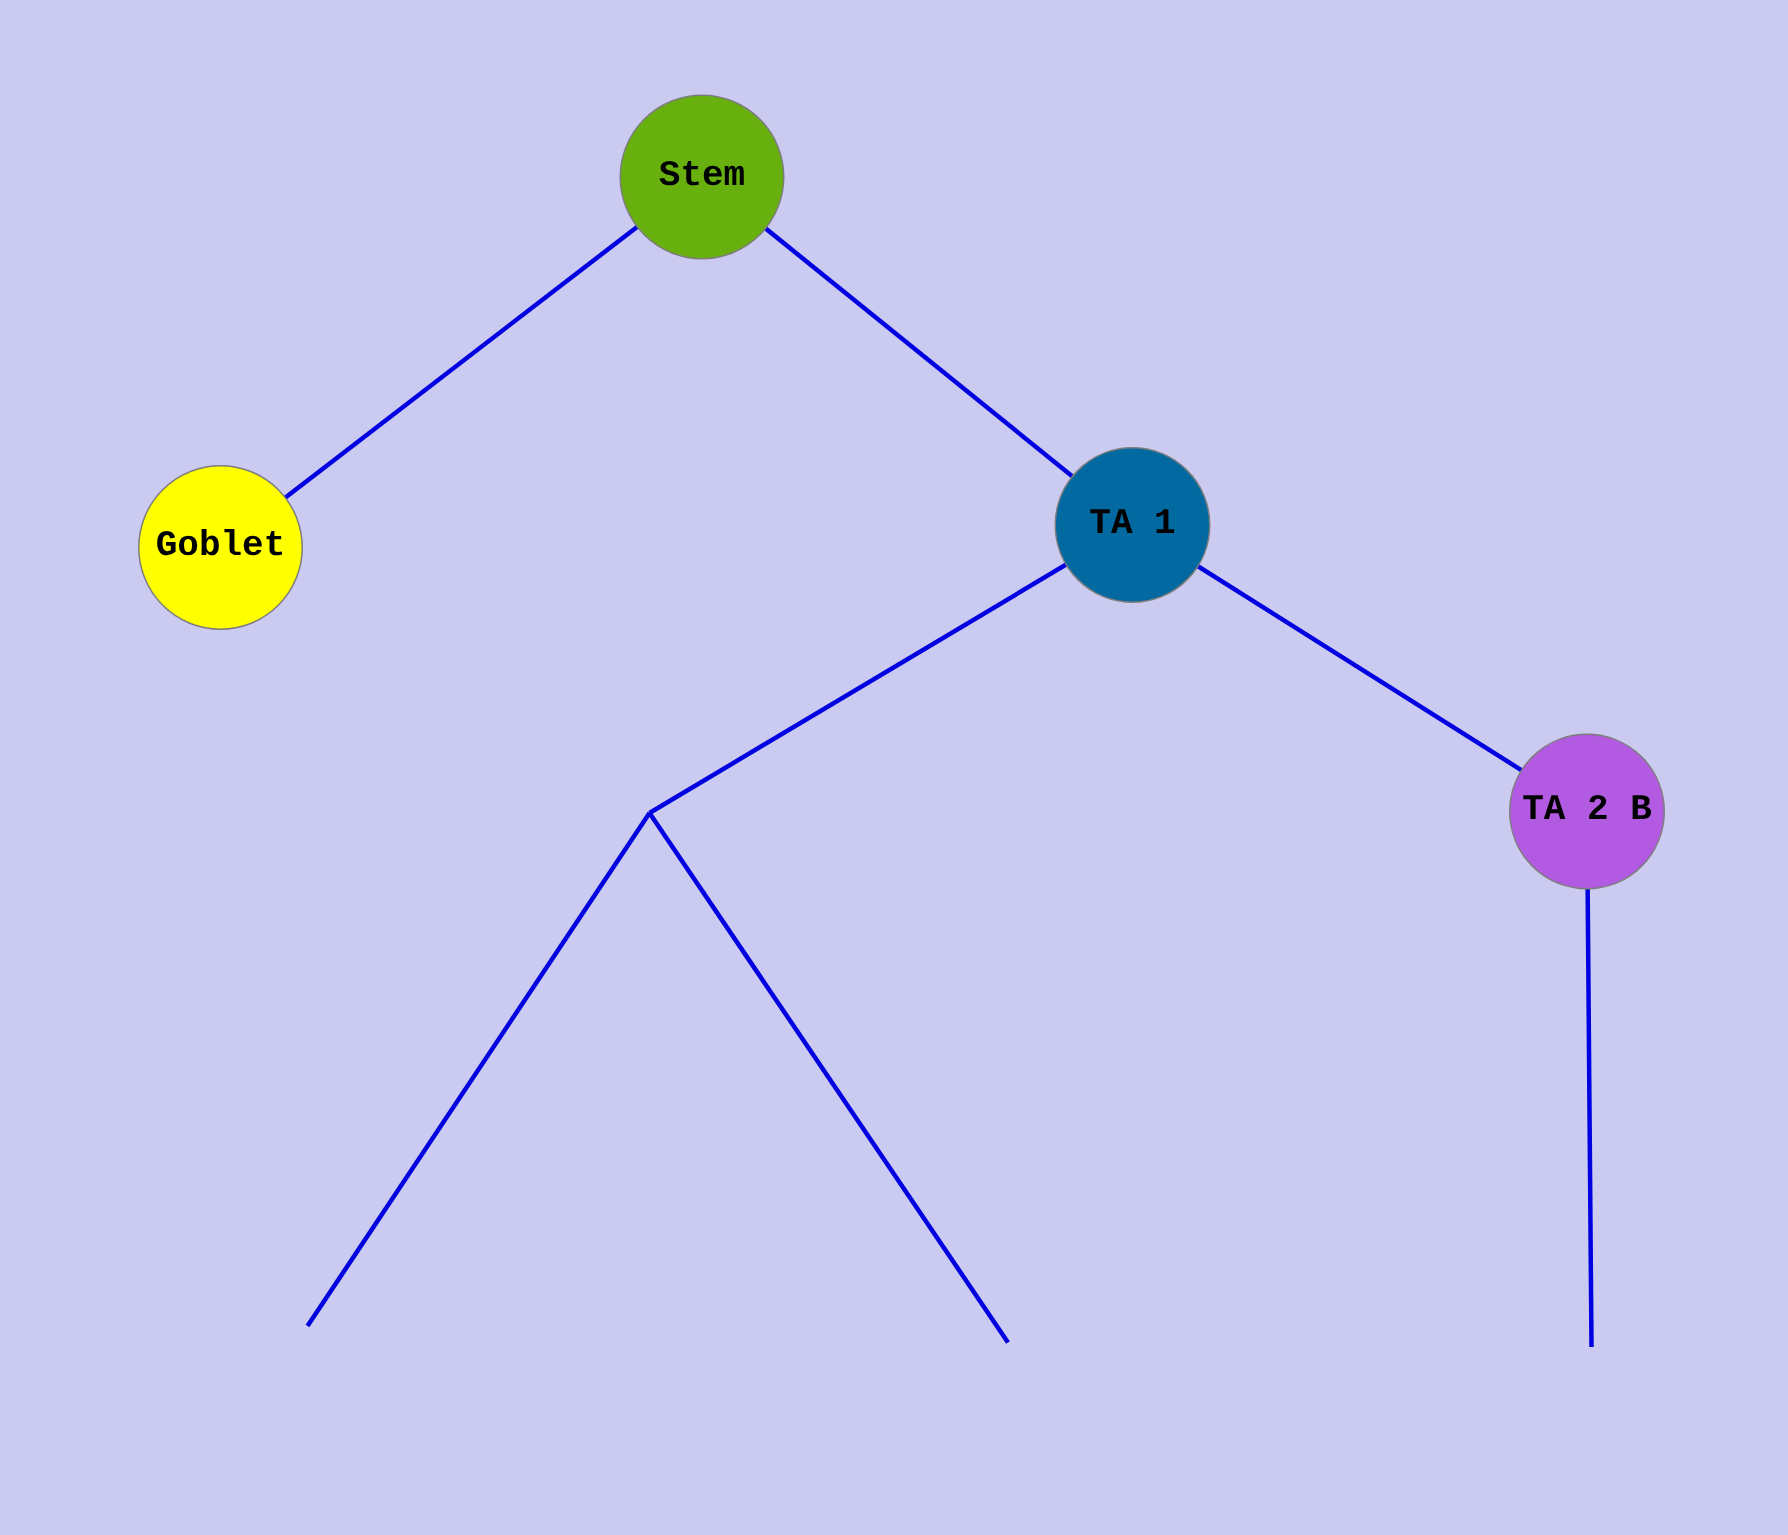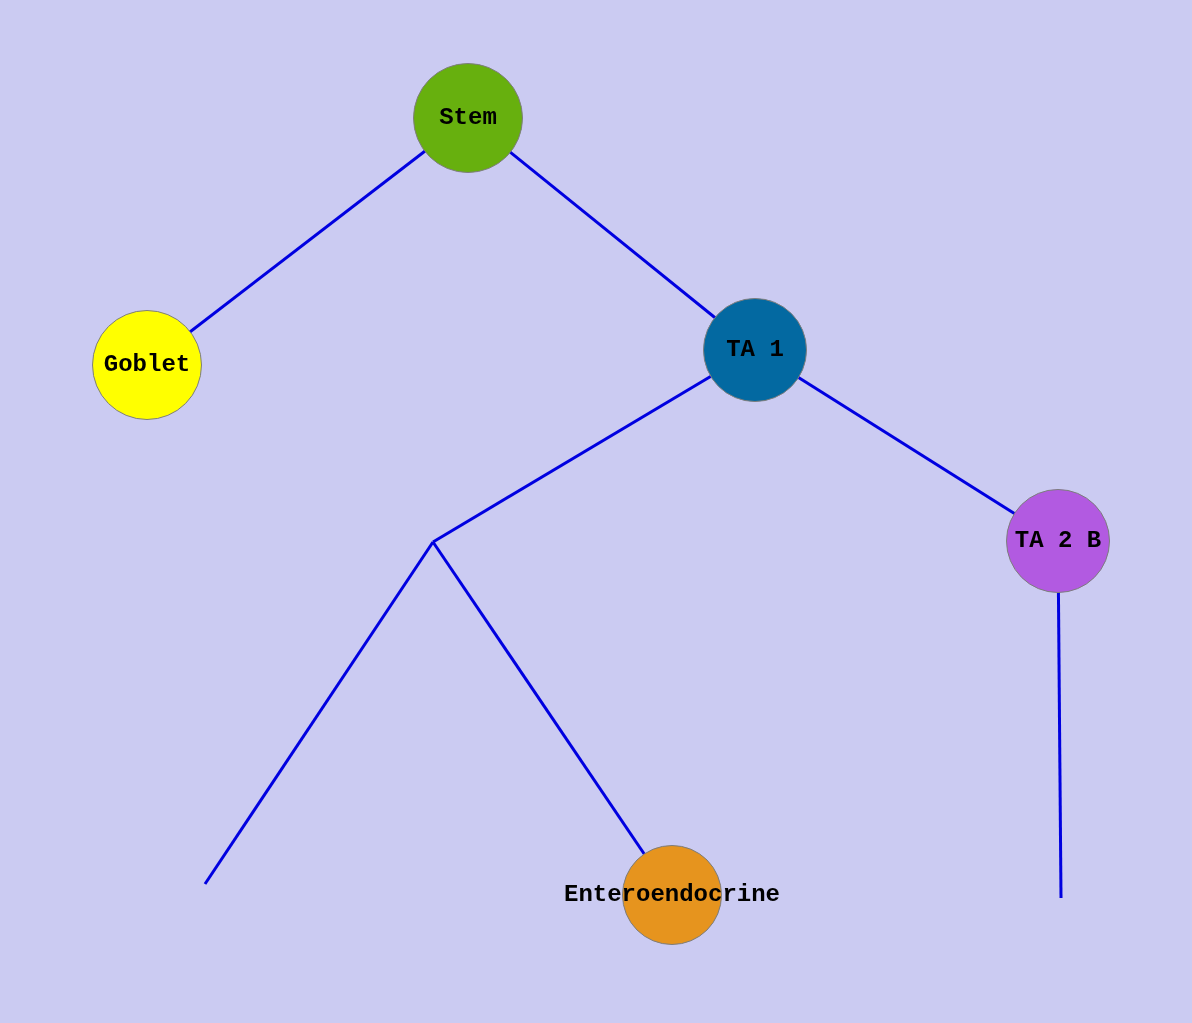--- a/index.html
+++ b/index.html
@@ -59,16 +59,13 @@
     </div>
     <div class="node" style="left: 92px; top: 310px; width: 110px; height: 110px; background: rgb(255, 255, 0); border: 1.5px solid rgb(125, 125, 125);">
       <span class="node-label" style="color: rgb(0, 0, 0);">Goblet</span>
     </div>
     <div class="node" style="left: 703px; top: 298px; width: 104px; height: 104px; background: #0369a1; border: 1.5px solid rgb(125, 125, 125);">
       <span class="node-label" style="color: rgb(0, 0, 0);">TA 1</span>
     </div>
     <div class="node" style="left: 1006px; top: 489px; width: 104px; height: 104px; background: rgb(178, 90, 225); border: 1.5px solid rgb(125, 125, 125);">
       <span class="node-label" style="color: rgb(0, 0, 0);">TA 2 B</span>
     </div>
-    <div class="node" style="left: 622px; top: 845px; width: 100px; height: 100px; background: rgb(230, 148, 30); border: 1.5px solid rgb(125, 125, 125);">
-      <span class="node-label" style="color: rgb(0, 0, 0);">Enteroendocrine</span>
-    </div>
   </div>
 
 </body></html>

